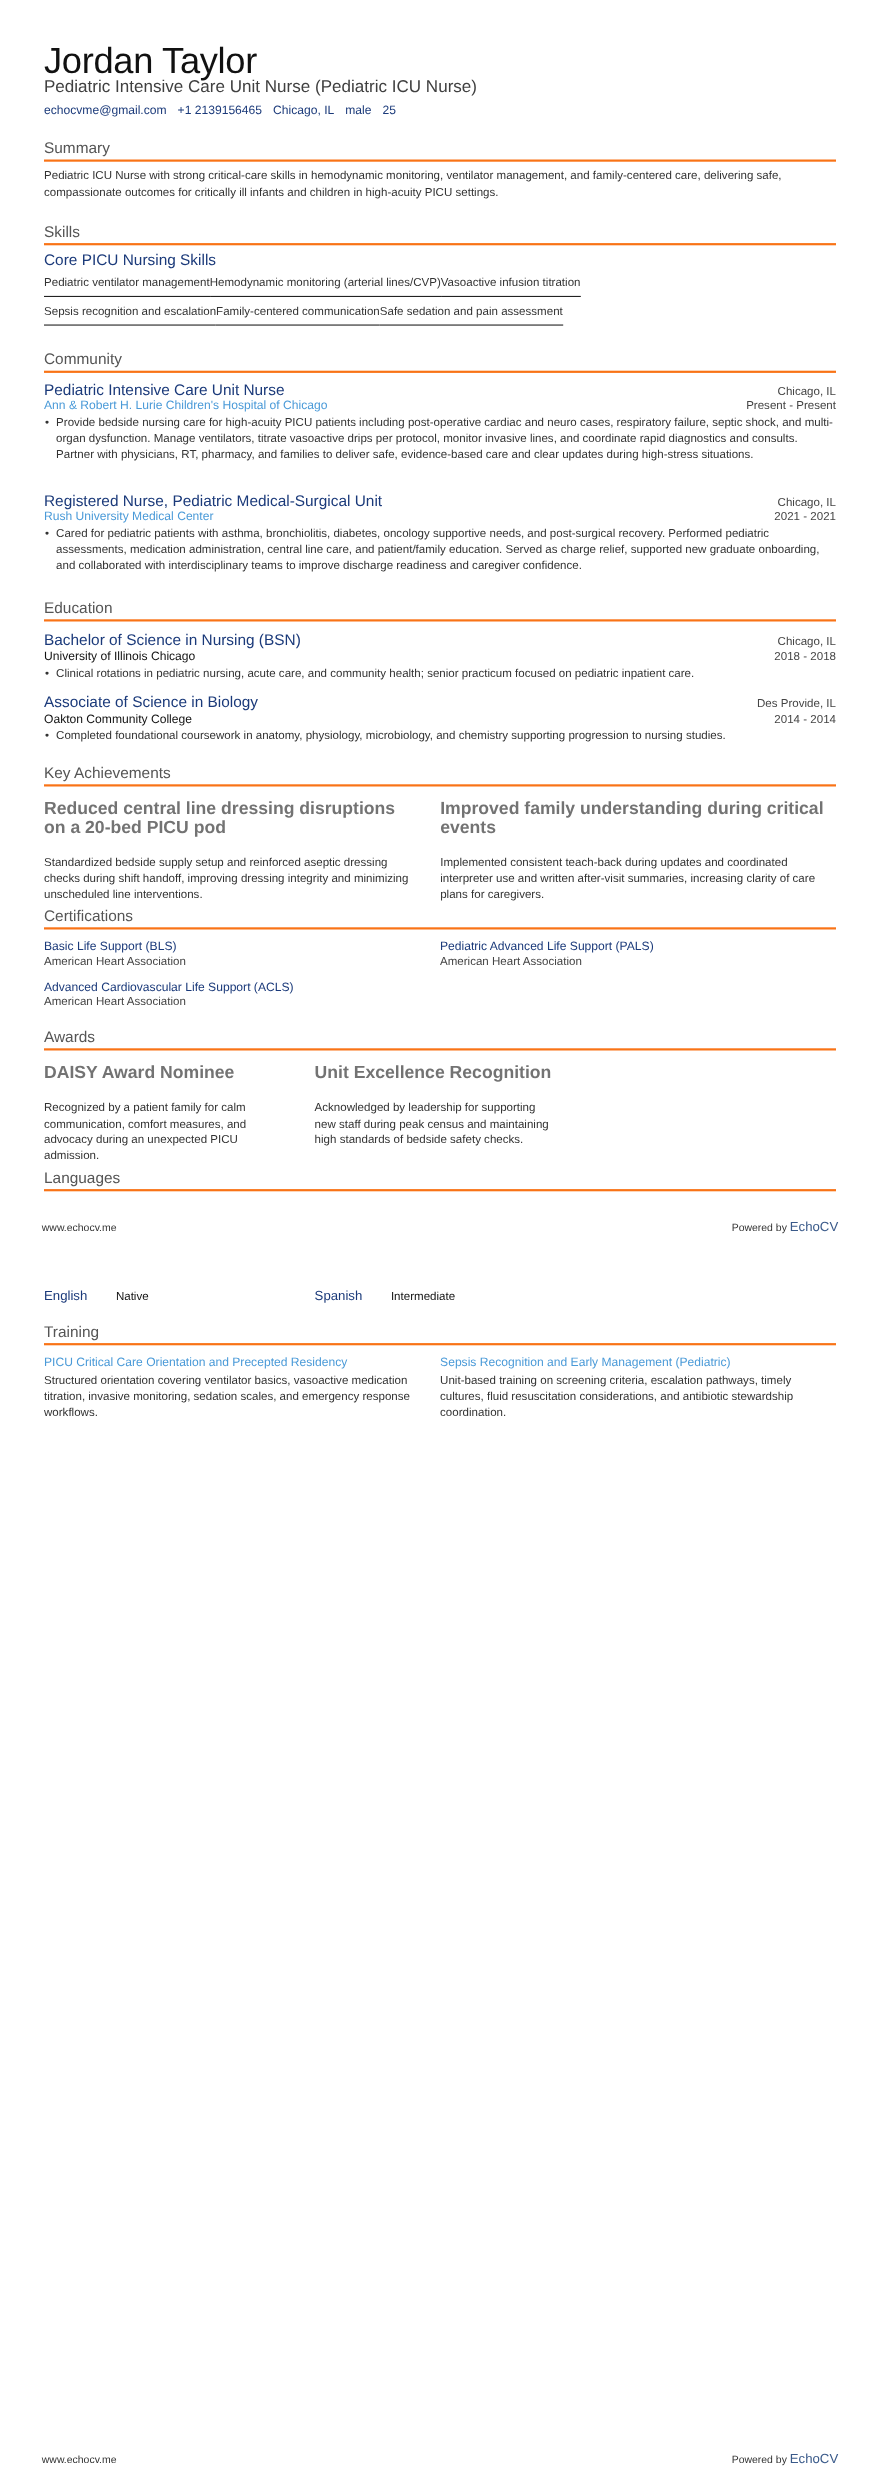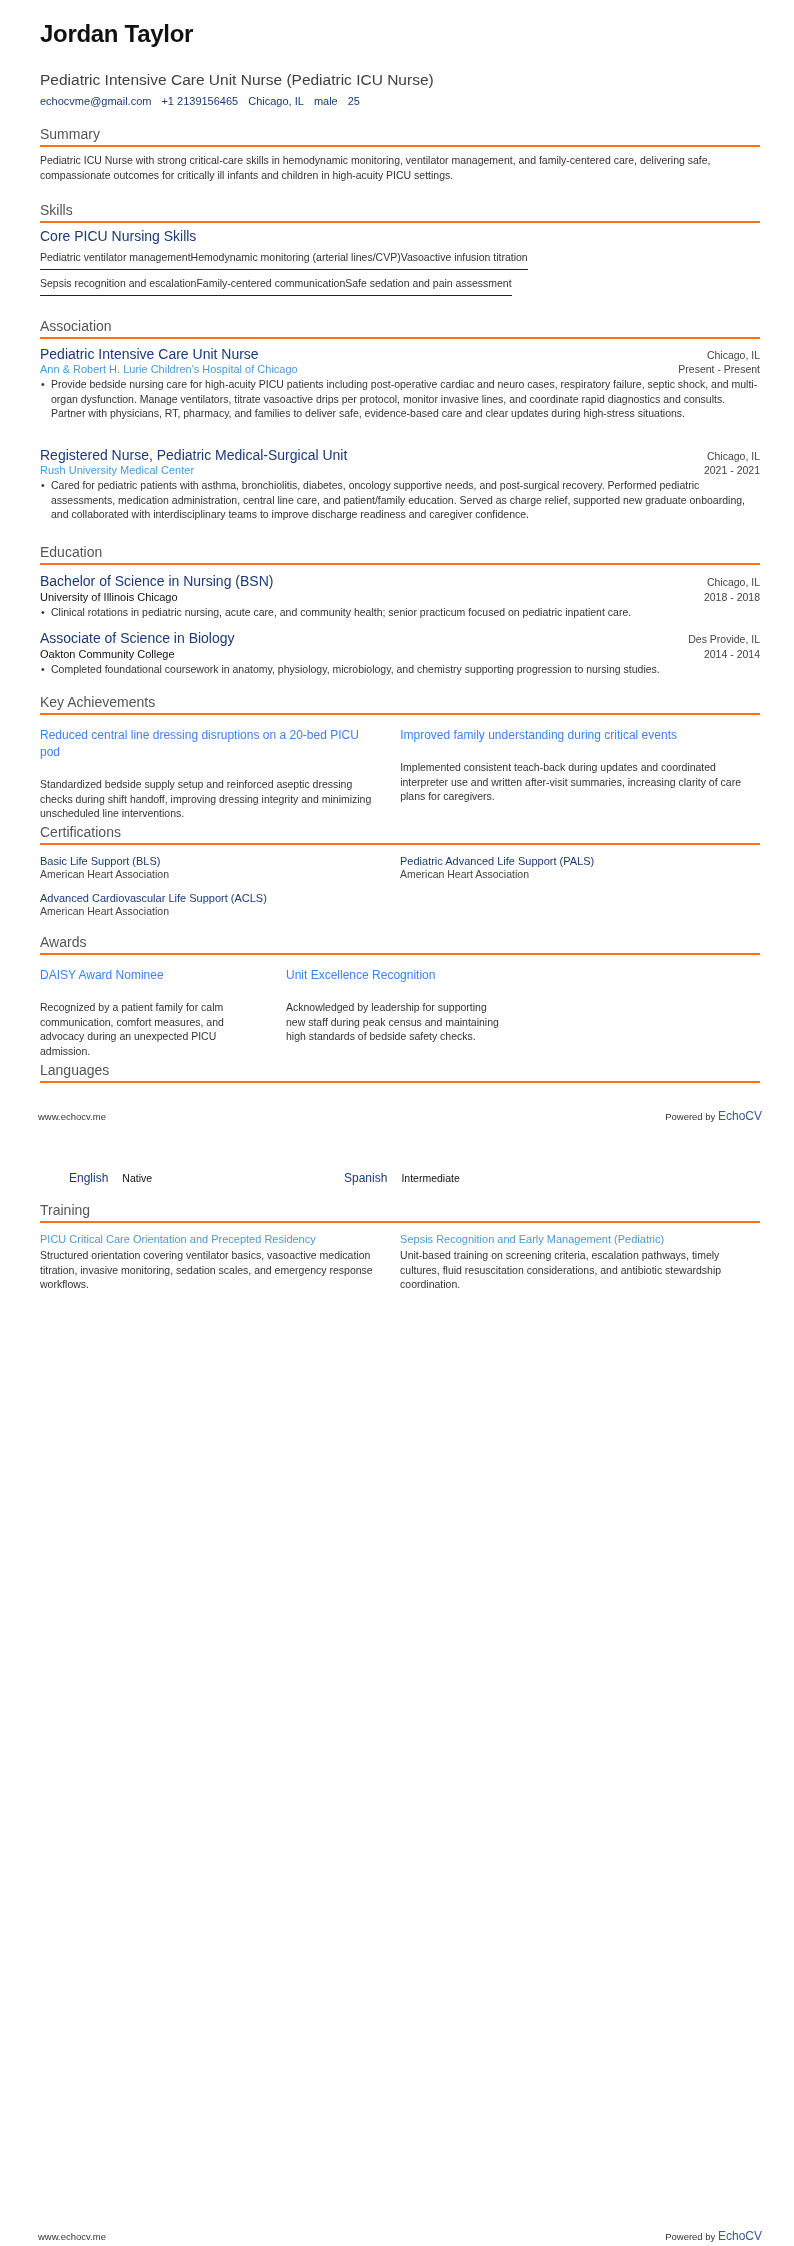--- a/index.html
+++ b/index.html
@@ -7,22 +7,22 @@
   body {
     position: relative;
     height: 2246px;
     font-family: "Liberation Sans", "DejaVu Sans", sans-serif;
     color: #333333;
     overflow: hidden;
   }
   .page { position: absolute; left: 40px; top: 0; width: 720px; }
 
   .header-name {
-    position: absolute; top: 20px; left: 0;
-    font-size: 24px; font-weight: bold; color: #111111; letter-spacing: -0.3px;
+    position: absolute; top: 36px; left: 0;
+    font-size: 33px; font-weight: normal; color: #111111; letter-spacing: -0.3px;
   }
   .header-title {
     position: absolute; top: 71px; left: 0;
     font-size: 15.5px; color: #404040;
   }
   .contact {
     position: absolute; top: 95px; left: 0;
     font-size: 11px; color: #1b3a7a; display: flex; gap: 10px;
   }
 
@@ -53,38 +53,38 @@
   .entry-title { font-size: 14px; color: #1b3a7a; }
   .entry-loc { font-size: 10.5px; color: #444444; }
   .entry-sub { font-size: 11px; color: #4a9ad8; }
   .entry-sub-dark { font-size: 11px; color: #111111; }
   .entry-dates { font-size: 10.5px; color: #444444; }
   .bullet { display: flex; font-size: 10.5px; line-height: 14.5px; color: #333333; margin-top: 2px; }
   .bullet-dot { width: 11px; flex: 0 0 11px; padding-left: 1px; }
 
   .two-col { position: absolute; left: 0; width: 720px; display: flex; }
   .col { width: 366px; }
-  .col-title-blue { font-size: 12px; color: #3b82f6; line-height: 17px; }
+  .col-title-blue { font-size: 16px; color: #737373; line-height: 17px; font-weight: bold; }
   .col-title-bold { font-size: 11px; color: #4a9ad8; font-weight: normal; line-height: 15px; }
   .col-text { font-size: 10.5px; line-height: 14.5px; color: #333333; margin-top: 16px; }
 
   .cert-title { font-size: 11px; color: #1b3a7a; }
   .cert-org { font-size: 10.5px; color: #444444; margin-top: 1px; }
 
   .award-col { width: 246px; padding-right: 30px; }
 
   .footer {
     position: absolute; left: 40px; width: 724px;
     display: flex; justify-content: space-between; align-items: baseline;
   }
   .footer-url { font-size: 9.5px; color: #333333; }
   .footer-powered { font-size: 9.5px; color: #333333; }
   .footer-brand { font-size: 12px; color: #3a5a8a; }
 
-  .lang-item { display: flex; gap: 14px; align-items: baseline; margin-left: 29px; }
+  .lang-item { display: flex; gap: 26px; align-items: baseline; }
   .lang-name { font-size: 12px; color: #1b3a7a; }
   .lang-level { font-size: 10.5px; color: #111111; }
 </style>
 </head>
 <body>
 
 <div class="page">
 
   <div class="header-name">Jordan Taylor</div>
   <div class="header-title">Pediatric Intensive Care Unit Nurse (Pediatric ICU Nurse)</div>
@@ -105,21 +105,21 @@
     <span class="skill-chip">Pediatric ventilator management</span>
     <span class="skill-chip">Hemodynamic monitoring (arterial lines/CVP)</span>
     <span class="skill-chip">Vasoactive infusion titration</span>
   </div>
   <div class="skills-row" style="top:277px;">
     <span class="skill-chip">Sepsis recognition and escalation</span>
     <span class="skill-chip">Family-centered communication</span>
     <span class="skill-chip">Safe sedation and pain assessment</span>
   </div>
 
-  <div class="section-title" style="top:318px;">Association</div>
+  <div class="section-title" style="top:318px;">Community</div>
 
   <div class="entry" style="top:346px;">
     <div class="entry-head">
       <span class="entry-title">Pediatric Intensive Care Unit Nurse</span>
       <span class="entry-loc">Chicago, IL</span>
     </div>
     <div class="entry-head" style="margin-top:1px;">
       <span class="entry-sub">Ann &amp; Robert H. Lurie Children's Hospital of Chicago</span>
       <span class="entry-dates">Present - Present</span>
     </div>

